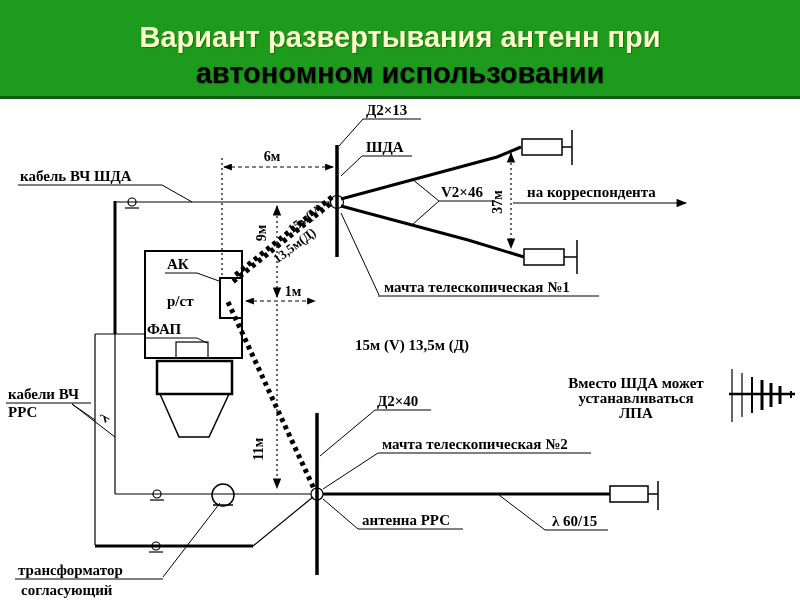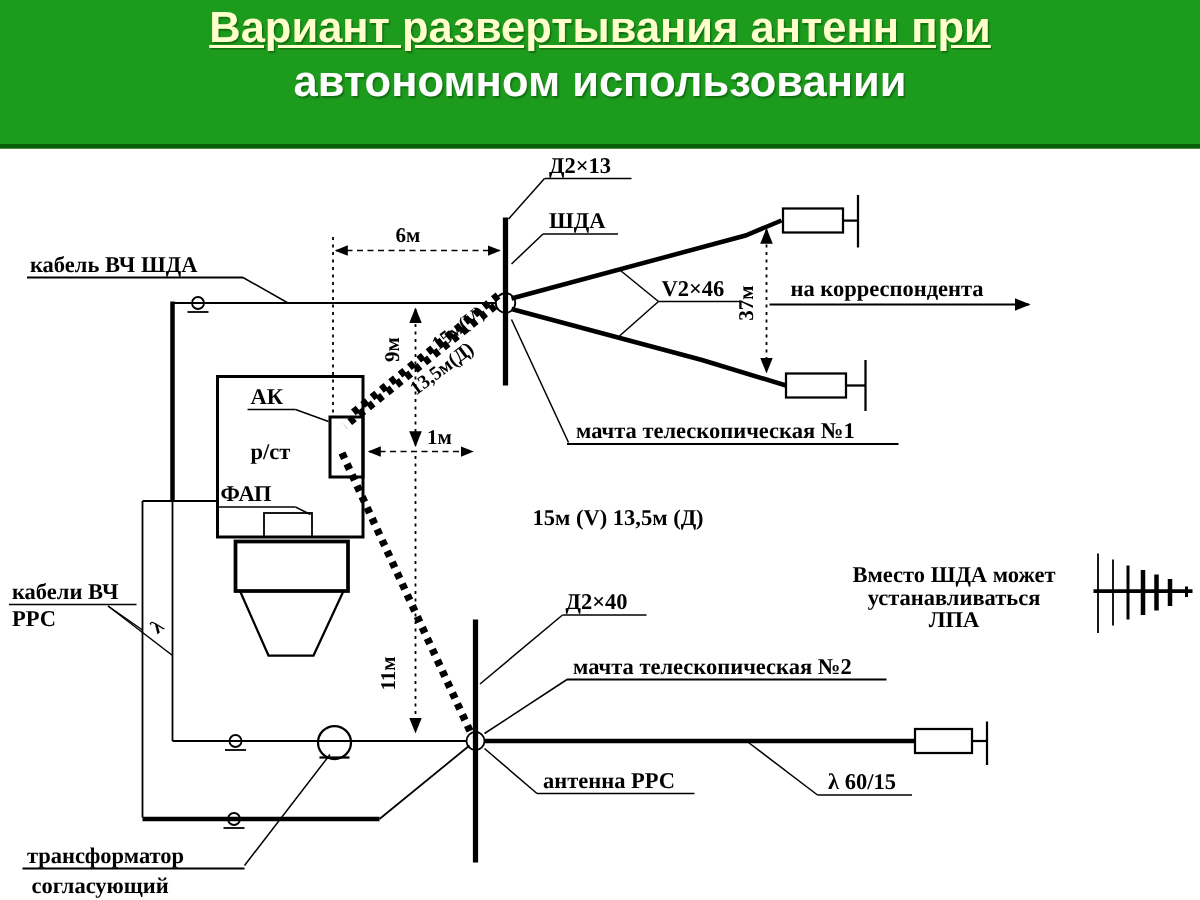--- a/index.html
+++ b/index.html
@@ -2,34 +2,34 @@
 <html><head>
 <meta charset="utf-8">
 <style>
   html,body{margin:0;padding:0;background:#fff;}
   .slide{position:relative;width:800px;height:600px;background:#ffffff;overflow:hidden;
          font-family:"Liberation Sans",sans-serif;}
   .header{position:absolute;left:0;top:0;width:800px;height:96px;background:#1d9b1d;
           border-bottom:3px solid #0a5f0a;text-align:center;box-sizing:content-box;}
   .title-line{color:#ffffcc;font-weight:bold;font-size:29px;line-height:36px;
               text-shadow:1px 1px 1px rgba(0,60,0,.45);}
-  .title-line:first-child{padding-top:1px;text-decoration:underline;}
+  .title-line:first-child{padding-top:19px;}
   svg{position:absolute;left:0;top:99px;}
   .ln{stroke:#000;fill:none;}
   text{font-family:"Liberation Serif",serif;font-weight:bold;font-size:15px;fill:#000;}
   .small{font-size:13px;}
   .dim{font-size:14px;}
 </style>
 </head>
 <body>
 
 <div class="slide">
   <div class="header" style="background: rgb(29, 155, 29); border-bottom-color: rgb(10, 95, 10);">
     <div class="title-line" style="color: rgb(255, 255, 204);">Вариант развертывания антенн при</div>
-    <div class="title-line" style="color: #ffffff;">автономном использовании</div>
+    <div class="title-line" style="color: #000000;">автономном использовании</div>
   </div>
 
   <svg width="800" height="501" viewBox="0 99 800 501">
     <defs>
       <marker id="arr" viewBox="0 0 10 8" refX="9" refY="4" markerWidth="9" markerHeight="7" orient="auto-start-reverse">
         <path d="M0,0 L10,4 L0,8 z"></path>
       </marker>
     </defs>
 
     <g>

